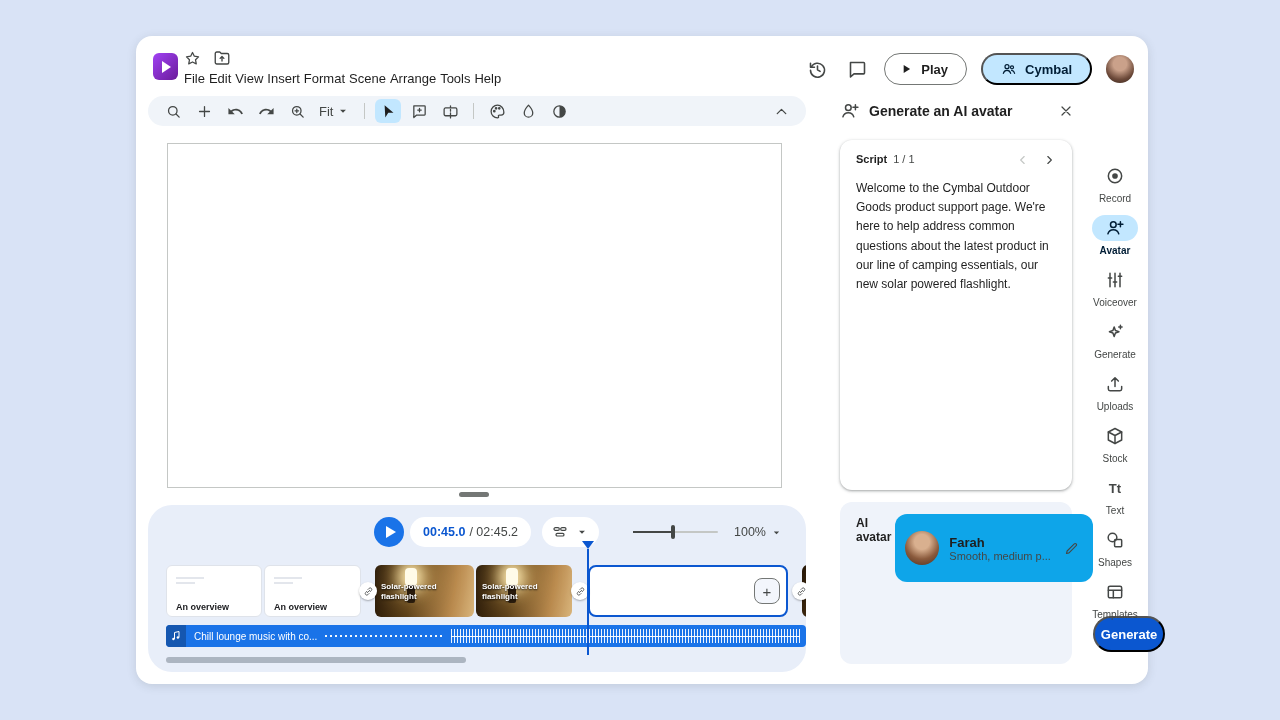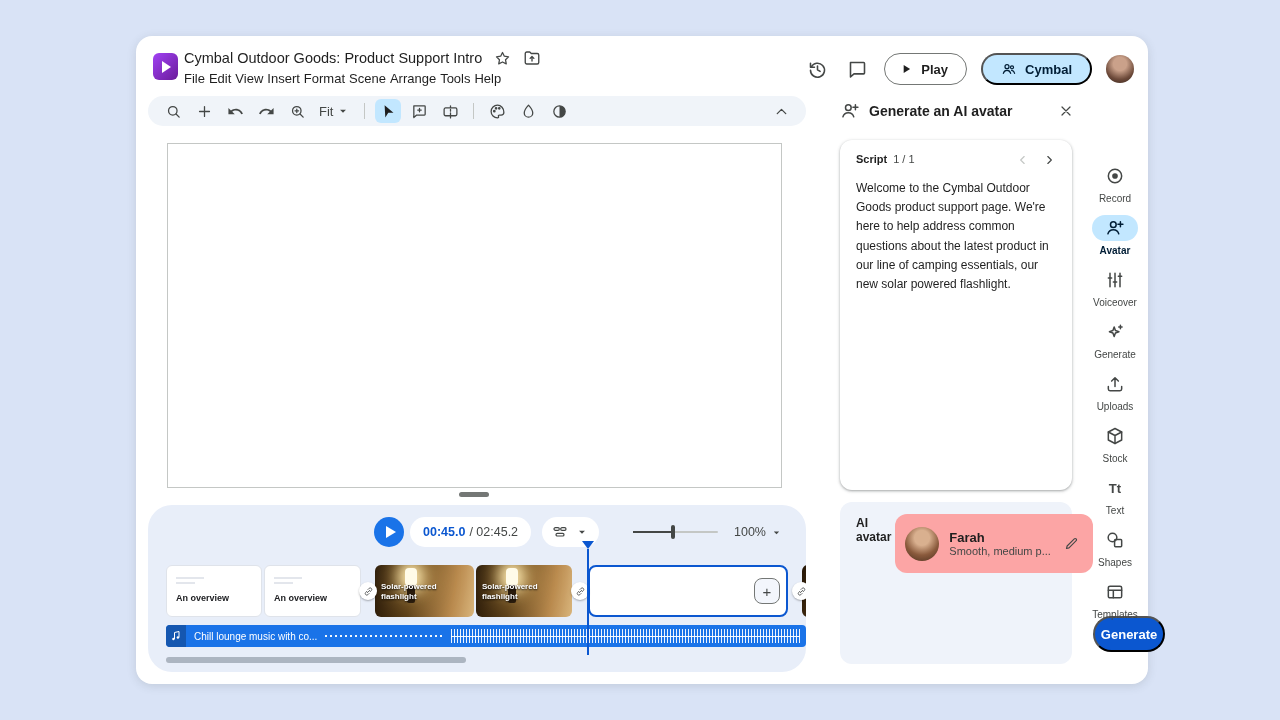--- a/index.html
+++ b/index.html
@@ -50,21 +50,21 @@
   .clip{position:absolute;top:2px;height:52px;border-radius:6px;background:#fff;border:1px solid #dfe3ea;overflow:hidden;}
   .clip.c1{left:18px;width:96px;}
   .clip.c2{left:116px;width:97px;}
   .clip.flash{border:none;background:linear-gradient(100deg,#241607 0%,#553a16 38%,#b98a4e 78%,#d9b57c 100%);}
   .clip.c3{left:227px;width:99px;}
   .clip.c4{left:328px;width:96px;}
   .clip.empty{left:440px;width:200px;border:2px solid #0b57d0;border-radius:8px;background:#fff;}
   .sliver{position:absolute;left:654px;top:2px;width:18px;height:52px;border-radius:6px;background:linear-gradient(100deg,#241607,#5a3c16);}
   .ov-line1{position:absolute;left:9px;top:11px;width:28px;height:2px;background:#e3e6ec;}
   .ov-line2{position:absolute;left:9px;top:16px;width:19px;height:2px;background:#e3e6ec;}
-  .ov-label{position:absolute;left:9px;top:27px;font-size:9px;font-weight:bold;color:#202124;}
+  .ov-label{position:absolute;left:9px;top:36px;font-size:9px;font-weight:bold;color:#202124;}
   .lamp{position:absolute;left:30px;top:3px;width:12px;height:18px;border-radius:4px;background:#fffbe8;box-shadow:0 0 14px 6px rgba(255,236,180,.95),0 0 30px 14px rgba(255,205,110,.5);}
   .lamp-body{position:absolute;left:32px;top:20px;width:8px;height:18px;border-radius:2px;background:#2a1c0d;}
   .flash-cap{position:absolute;left:6px;top:17px;width:58px;font-size:8px;line-height:1.25;font-weight:bold;color:#fff;text-shadow:0 1px 2px rgba(0,0,0,.9);}
   .add-btn{position:absolute;right:6px;top:50%;transform:translateY(-50%);width:26px;height:26px;border-radius:8px;background:#f3f6fc;border:1px solid #747775;display:flex;align-items:center;justify-content:center;font-size:15px;color:#444746;}
   .link{position:absolute;width:18px;height:18px;border-radius:50%;background:#fff;box-shadow:0 1px 2px rgba(0,0,0,.3);display:flex;align-items:center;justify-content:center;top:19px;z-index:3;}
   .link.l1{left:211px;}.link.l2{left:423px;}.link.l3{left:644px;}
   .playhead{position:absolute;left:439px;top:44px;width:2px;height:106px;background:#0b57d0;z-index:5;}
   .playhead::before{content:"";position:absolute;left:-5px;top:-8px;border-left:6px solid transparent;border-right:6px solid transparent;border-top:8px solid #0b57d0;}
   .audio{position:absolute;left:18px;top:120px;width:640px;height:22px;border-radius:4px;background:#1a73e8;display:flex;align-items:center;overflow:hidden;}
   .audio-note{width:20px;height:22px;background:#1557b0;display:flex;align-items:center;justify-content:center;flex:none;}
@@ -80,21 +80,21 @@
   .panel-title{font-size:14px;font-weight:bold;color:#1f1f1f;flex:1;}
   .close{width:24px;height:24px;display:flex;align-items:center;justify-content:center;border-radius:50%;}
   .script-card{position:absolute;left:8px;top:44px;width:232px;height:350px;background:#fff;border-radius:12px;box-shadow:0 1px 2px rgba(60,64,67,.3),0 1px 3px 1px rgba(60,64,67,.15);padding:13px 16px;}
   .sc-hdr{display:flex;font-size:11px;margin-bottom:12px;}
   .sc-label{color:#1f1f1f;font-weight:bold;}
   .sc-page{color:#444746;margin-left:6px;}
   .sc-nav{margin-left:auto;display:flex;gap:12px;align-items:center;}
   .sc-text{font-size:12px;line-height:1.6;color:#1f1f1f;}
   .ai-section{position:absolute;left:8px;top:406px;width:232px;height:162px;background:#eff3fa;border-radius:12px;padding:12px;display:flex;flex-direction:row;}
   .ai-label{font-size:12px;font-weight:bold;color:#1f1f1f;margin:2px 4px 10px;}
-  .farah{background:#fca5a5;border-radius:12px;height:59px;display:flex;align-items:center;padding:13px 10px;gap:10px;}
+  .farah{background:#0ea5e9;border-radius:12px;height:68px;display:flex;align-items:center;padding:13px 10px;gap:10px;}
   .farah-av{width:34px;height:34px;border-radius:50%;background:radial-gradient(circle at 50% 32%,#d9b08f 26%,#8a5a3c 60%,#4a2e1e);flex:none;}
   .farah-info{flex:1;min-width:0;}
   .farah-name{font-size:13px;color:#1f1f1f;font-weight:bold;}
   .farah-voice{font-size:11px;color:#444746;white-space:nowrap;overflow:hidden;text-overflow:ellipsis;}
   .edit-pencil{flex:none;width:22px;height:22px;display:flex;align-items:center;justify-content:center;}
   .gen-btn{margin-top:auto;height:36px;border-radius:18px;background:#0b57d0;color:#fff;font-size:13px;font-weight:bold;display:flex;align-items:center;justify-content:center;}
 
   
   .rail{position:absolute;left:946px;top:125px;width:66px;display:flex;flex-direction:column;align-items:center;}
   .rail-item{width:66px;height:52px;display:flex;flex-direction:column;align-items:center;padding-top:2px;}
@@ -107,21 +107,20 @@
 </head>
 <body>
 
 <div class="stage">
   <div class="window">
 
     <div class="logo">
         <div class="logo-tri"></div>
       </div>
     <div class="title-row">
-      <span class="doc-title">Cymbal Outdoor Goods: Product Support Intro</span>
       <span>
           <svg class="ic" width="17" height="17" viewBox="0 0 24 24">
             <path d="M12 3.5l2.6 5.3 5.9.9-4.2 4.1 1 5.8L12 16.9l-5.3 2.7 1-5.8-4.2-4.1 5.9-.9z"></path>
           </svg>
         </span>
       <span>
           <svg class="ic" width="18" height="18" viewBox="0 0 24 24">
             <path d="M3 6a2 2 0 0 1 2-2h4l2 2h8a2 2 0 0 1 2 2v10a2 2 0 0 1-2 2H5a2 2 0 0 1-2-2z"></path>
             <path d="M12 10v6M9.5 12.5L12 10l2.5 2.5"></path>
           </svg>

